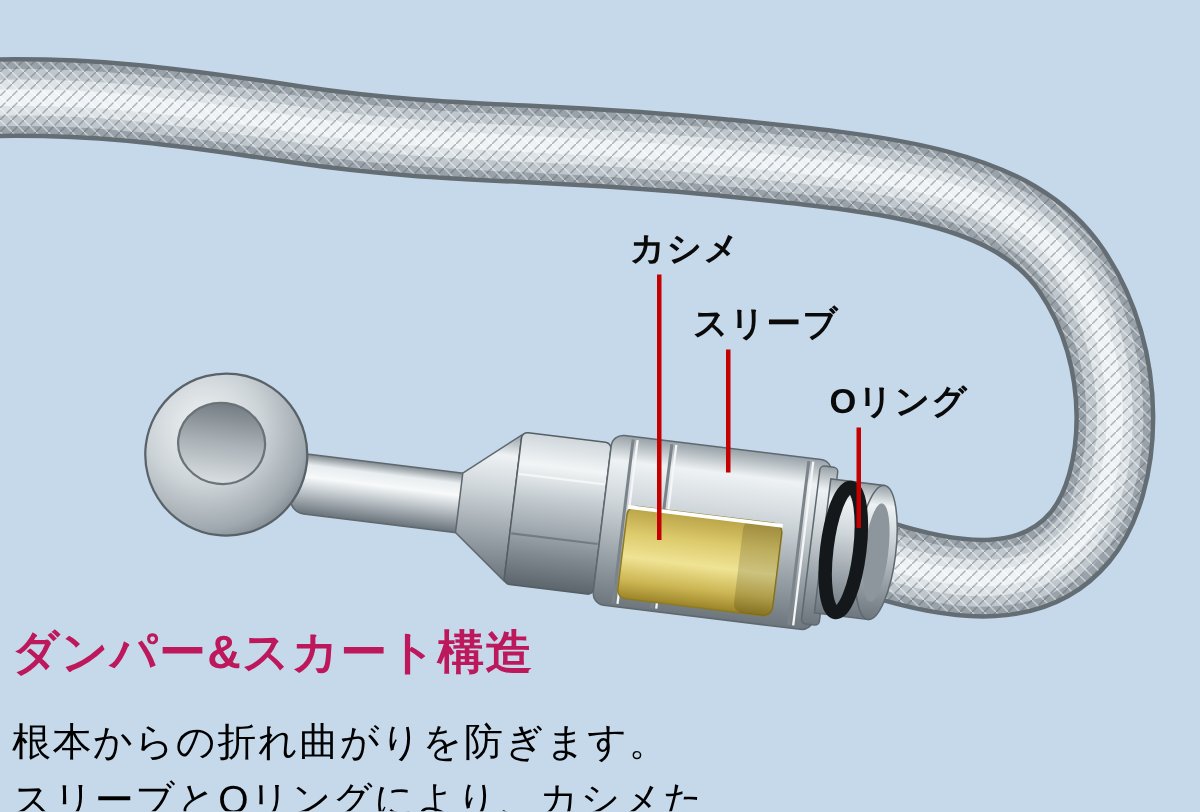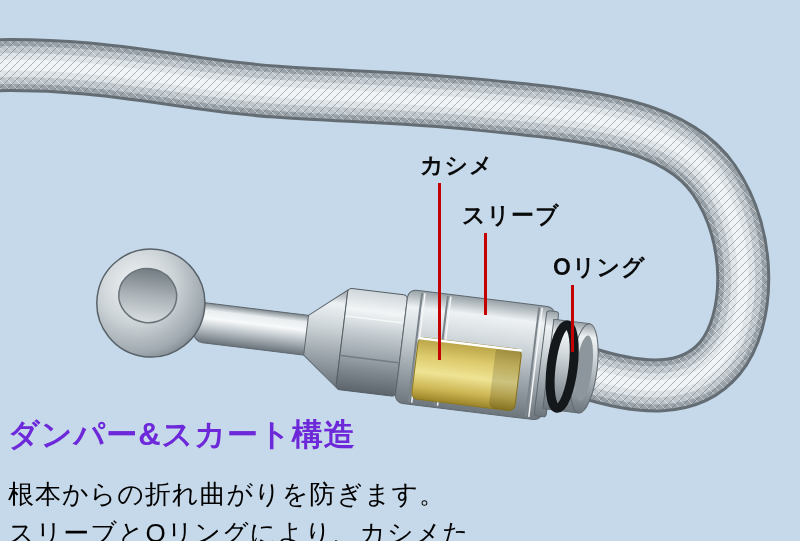--- a/index.html
+++ b/index.html
@@ -9,21 +9,21 @@
     font-family:"Liberation Sans","DejaVu Sans",sans-serif;
   }
   .stage svg{position:absolute;left:0;top:0;}
   .callout{
     position:absolute;font-weight:bold;font-size:23px;color:#0a0a0a;
     white-space:nowrap;letter-spacing:1px;
   }
   .leader{position:absolute;width:3px;background:#c40000;}
   .cap-title{
     position:absolute;left:8px;top:414px;font-size:31px;font-weight:bold;
-    color:#6d28d9;letter-spacing:1px;white-space:nowrap;
+    color:#be185d;letter-spacing:1px;white-space:nowrap;
   }
   .cap-line{position:absolute;left:8px;font-size:26px;color:#000;white-space:nowrap;letter-spacing:1px;}
   .cap-line.l1{top:482px;margin-top:34px;}
   .cap-line.l2{top:477px;}
 </style>
 </head>
 <body>
 
 <div class="stage">
 

